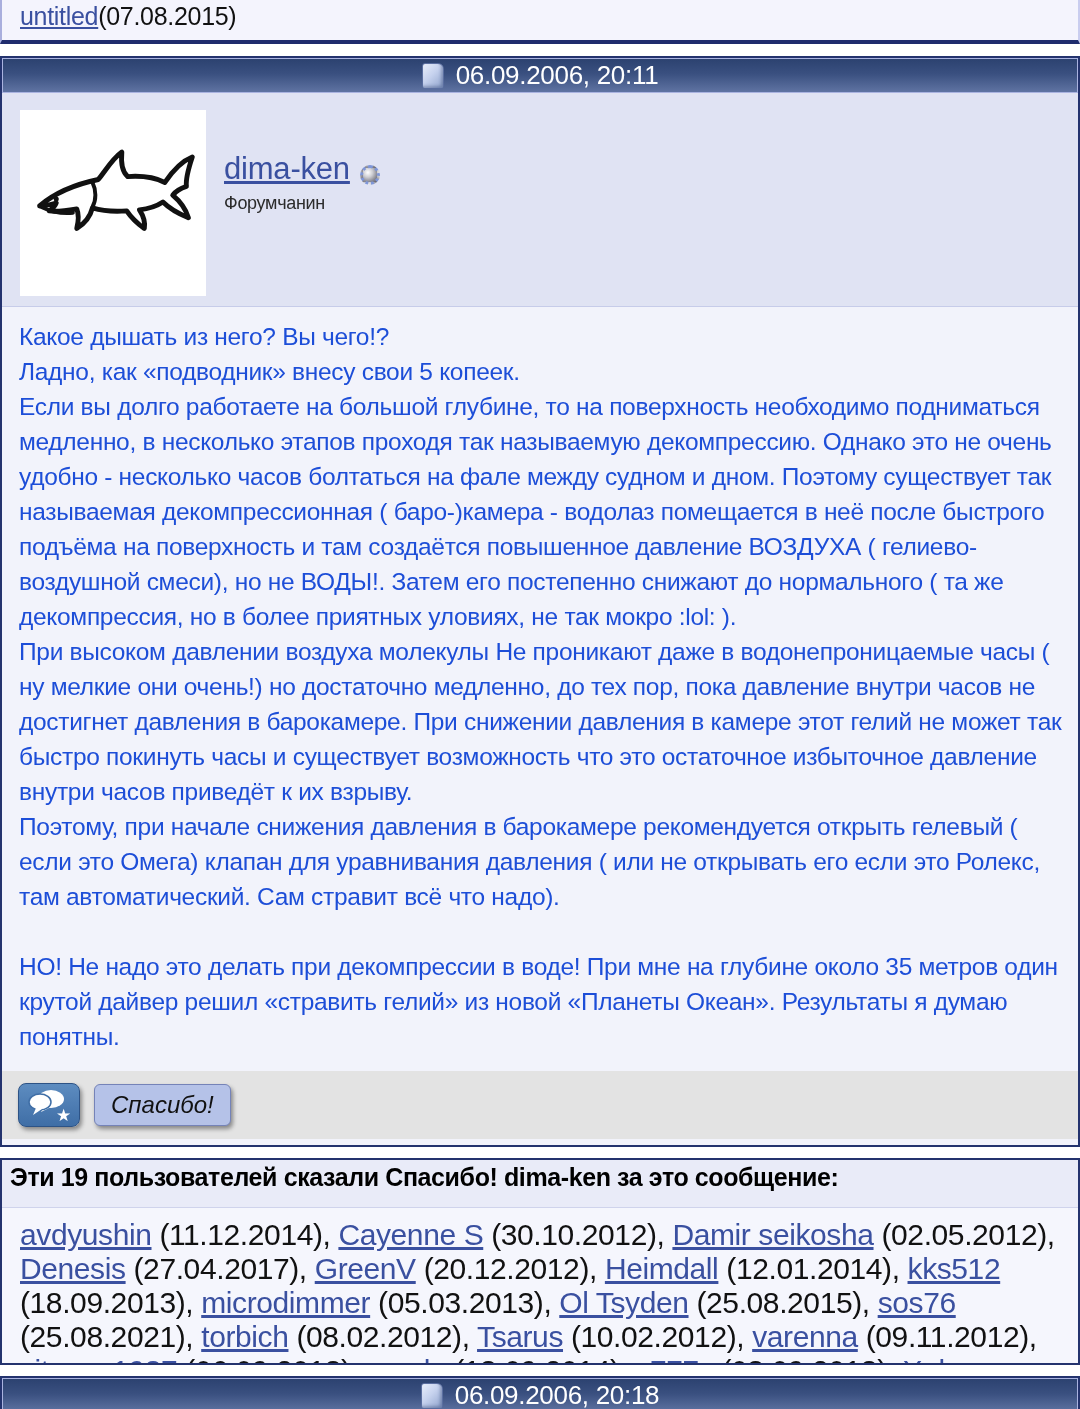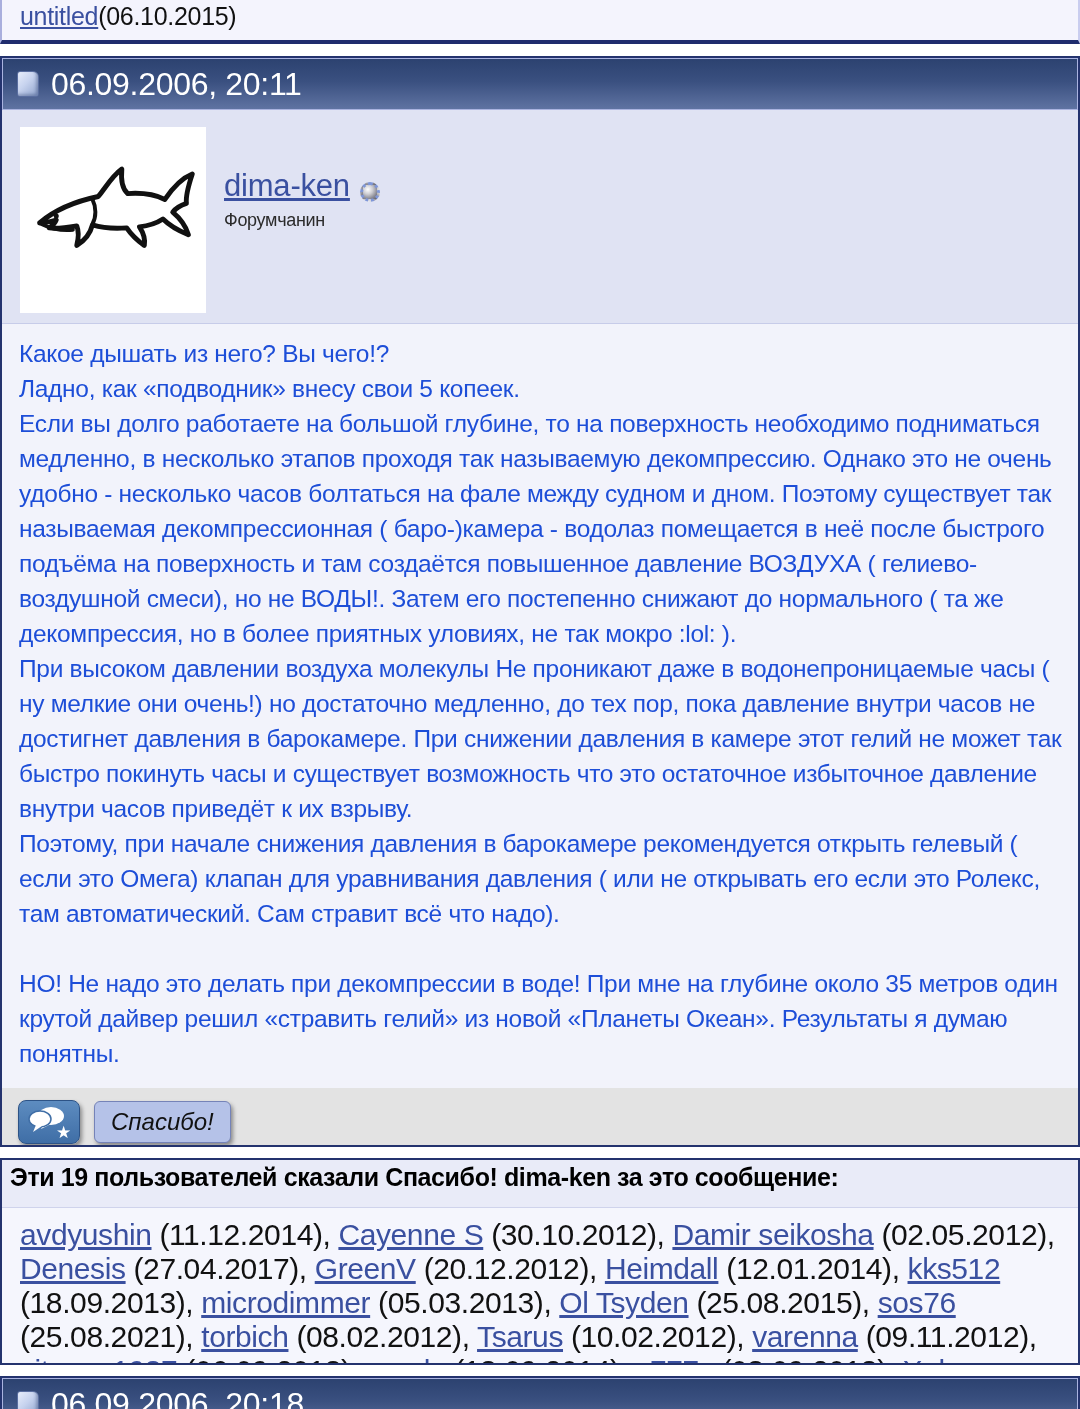--- a/index.html
+++ b/index.html
@@ -21,24 +21,24 @@
   .ulink { color:#3a50a0; text-decoration:underline; }
 
   .gap { height:12px; background:#fff; }
 
   
   .post {
     border:2px solid #24336e; background:#f2f3fb; overflow:hidden;
   }
   .post1 { height:1091px; }
   .post-header {
-    height:52px;
+    height:35px;
     background:linear-gradient(to bottom,#2c4270 0%, #3a5080 45%, #5f73a2 100%);
     border:1px solid #aab3e0; display:flex; align-items:center;
-    padding:0 14px; color:#fff; font-size:32px;
+    padding:0 14px; color:#fff; font-size:26px;justify-content:center;
   }
   .doc-icon {
     width:22px; height:26px; margin-right:12px; display:inline-block;
     background:linear-gradient(135deg,#e8eefb 0%, #c6d2ee 45%, #8fa3cc 100%);
     border:1px solid #5a6ea0; border-radius:3px 6px 3px 3px;
     box-shadow:inset -2px -2px 3px rgba(40,60,110,0.35);
   }
   .user-area {
     height:214px; background:#e0e3f3; position:relative;
     border-bottom:1px solid #c7cce9;
@@ -103,21 +103,21 @@
   }
   .thanks-list a { color:#3a50a0; text-decoration:underline; }
 
   .post2 { height:60px; }
 </style>
 </head>
 <body>
 
 <div class="top-block">
   <span class="ulink">untitled</span>
-    <span> (06.10.2015)</span>
+    <span> (07.08.2015)</span>
 </div>
 
 <div class="gap"></div>
 
 <div class="post post1">
   <div class="post-header">
     <span class="doc-icon"></span>
     <span>06.09.2006, 20:11</span>
   </div>
 

